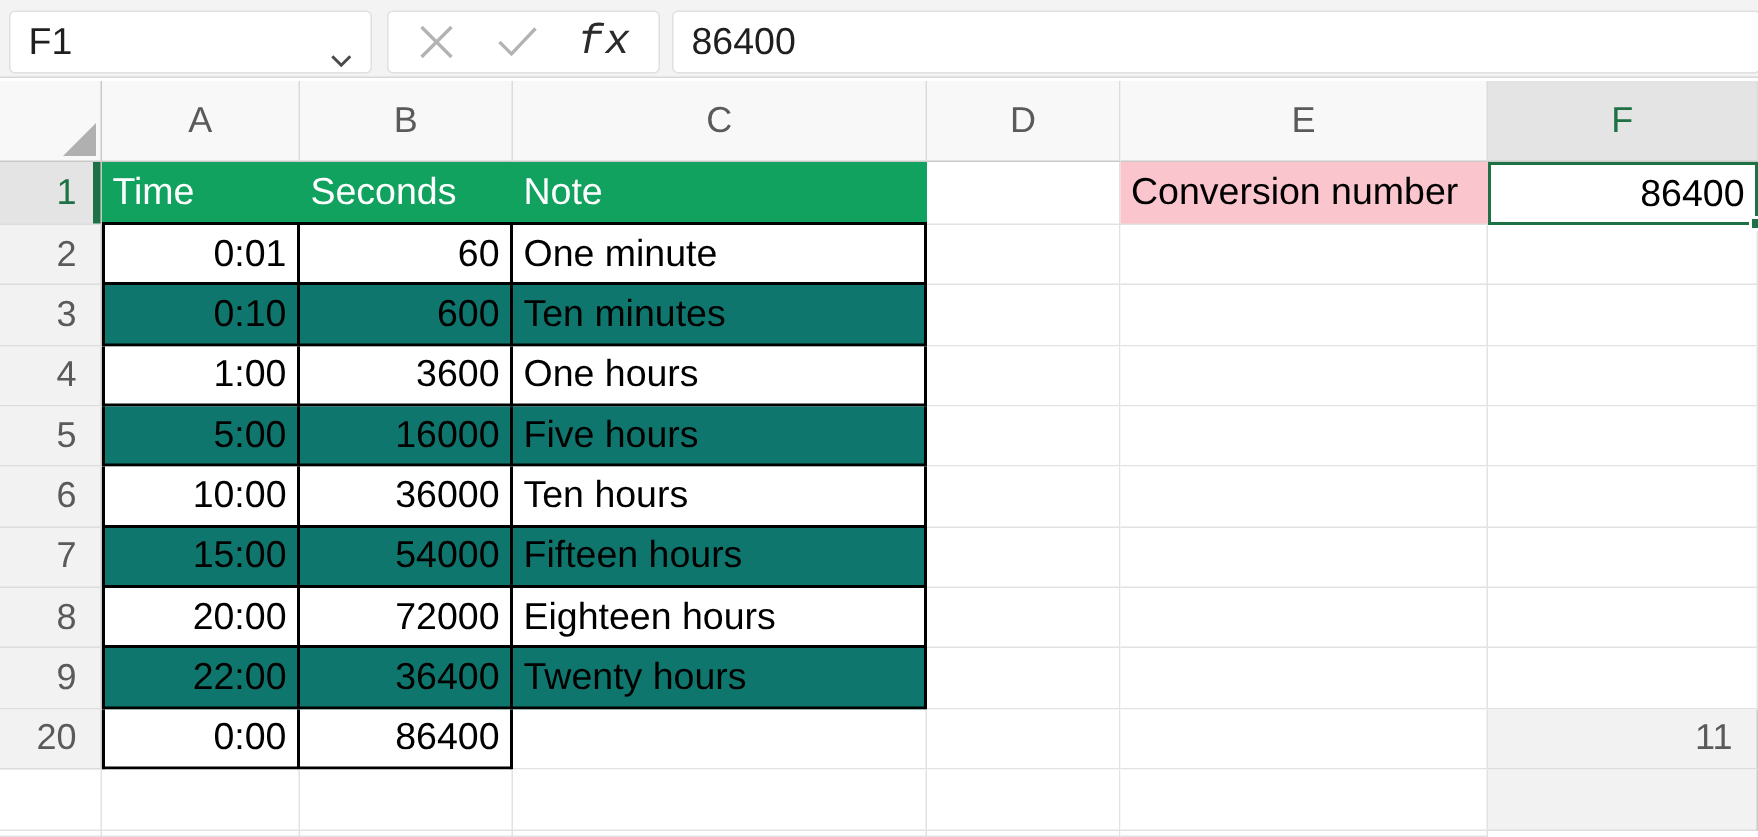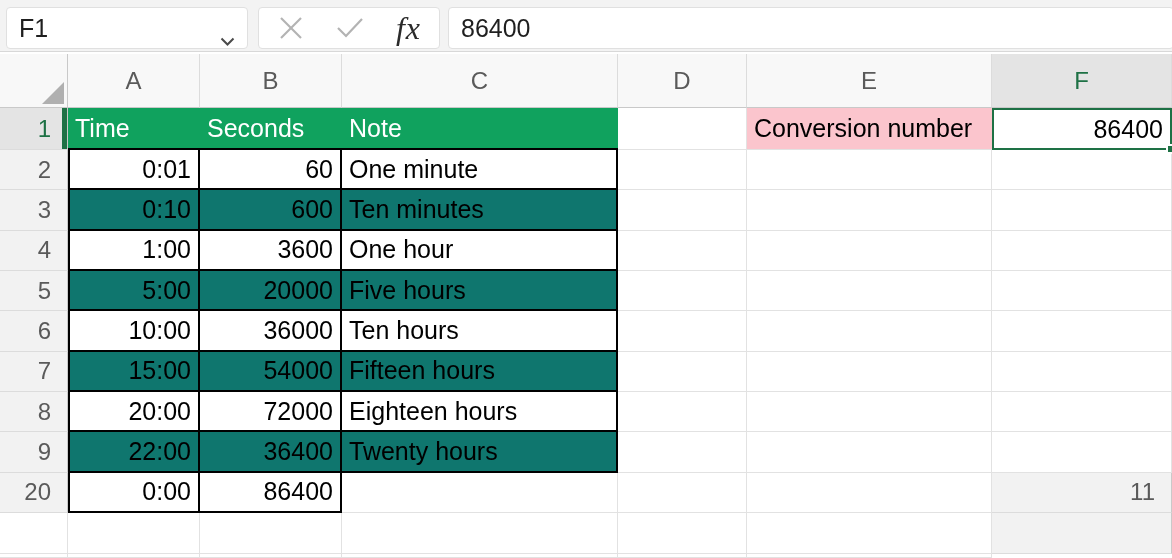--- a/index.html
+++ b/index.html
@@ -9,22 +9,22 @@
 
   
   #topbar { position:absolute; left:0; top:0; width:1172px; height:52px;
             background:#F3F3F3; border-bottom:1px solid #D8D8D8; }
   .tb-box { position:absolute; top:7px; height:42px; background:#fff;
             border:1px solid #E0E0E0; border-radius:4px; display:flex; align-items:center; }
   #namebox { left:6px; width:242px; padding-left:12px; font-size:25px; color:#1F1F1F; }
   #namebox .chev { position:absolute; right:12px; top:16px; }
   #fxbox { left:258px; width:182px; justify-content:space-between; padding:0 18px; }
   #fxbox .icon-btn { display:flex; align-items:center; justify-content:center; cursor:default; }
-  .fx-label { font-family:Liberation Serif, serif; font-style:italic;
-              font-size:32px; color:#2B2B2B; letter-spacing:1px; }
+  .fx-label { font-family:Liberation Mono, monospace; font-style:italic;
+              font-size:28px; color:#2B2B2B; letter-spacing:1px; }
   #formulabox { left:448px; right:-2px; padding-left:12px; font-size:25px; color:#1F1F1F; }
 
   
   #sheet { position:absolute; left:0; top:54px; width:1172px; height:504px;
            display:grid; background:#fff; }
   .hdr { background:#F8F8F8; color:#5A5A5A; font-size:24px;
          display:flex; align-items:center; justify-content:center;
          border-right:1px solid #DCDCDC; border-bottom:1px solid #C9C9C9; }
   .hdr.sel { background:#E4E4E4; color:#1E7145; }
   #corner { background:#F8F8F8; position:relative;
@@ -112,27 +112,27 @@
       <div class="rowhdr">3</div>
       <div class="cell tb first right band">0:10</div>
       <div class="cell tb right band">600</div>
       <div class="cell tb band">Ten minutes</div>
       <div class="cell"></div>
       <div class="cell"></div>
       <div class="cell"></div>
       <div class="rowhdr">4</div>
       <div class="cell tb first right">1:00</div>
       <div class="cell tb right">3600</div>
-      <div class="cell tb">One hour</div>
+      <div class="cell tb">One hours</div>
       <div class="cell"></div>
       <div class="cell"></div>
       <div class="cell"></div>
       <div class="rowhdr">5</div>
       <div class="cell tb first right band">5:00</div>
-      <div class="cell tb right band">20000</div>
+      <div class="cell tb right band">16000</div>
       <div class="cell tb band">Five hours</div>
       <div class="cell"></div>
       <div class="cell"></div>
       <div class="cell"></div>
       <div class="rowhdr">6</div>
       <div class="cell tb first right">10:00</div>
       <div class="cell tb right">36000</div>
       <div class="cell tb">Ten hours</div>
       <div class="cell"></div>
       <div class="cell"></div>

